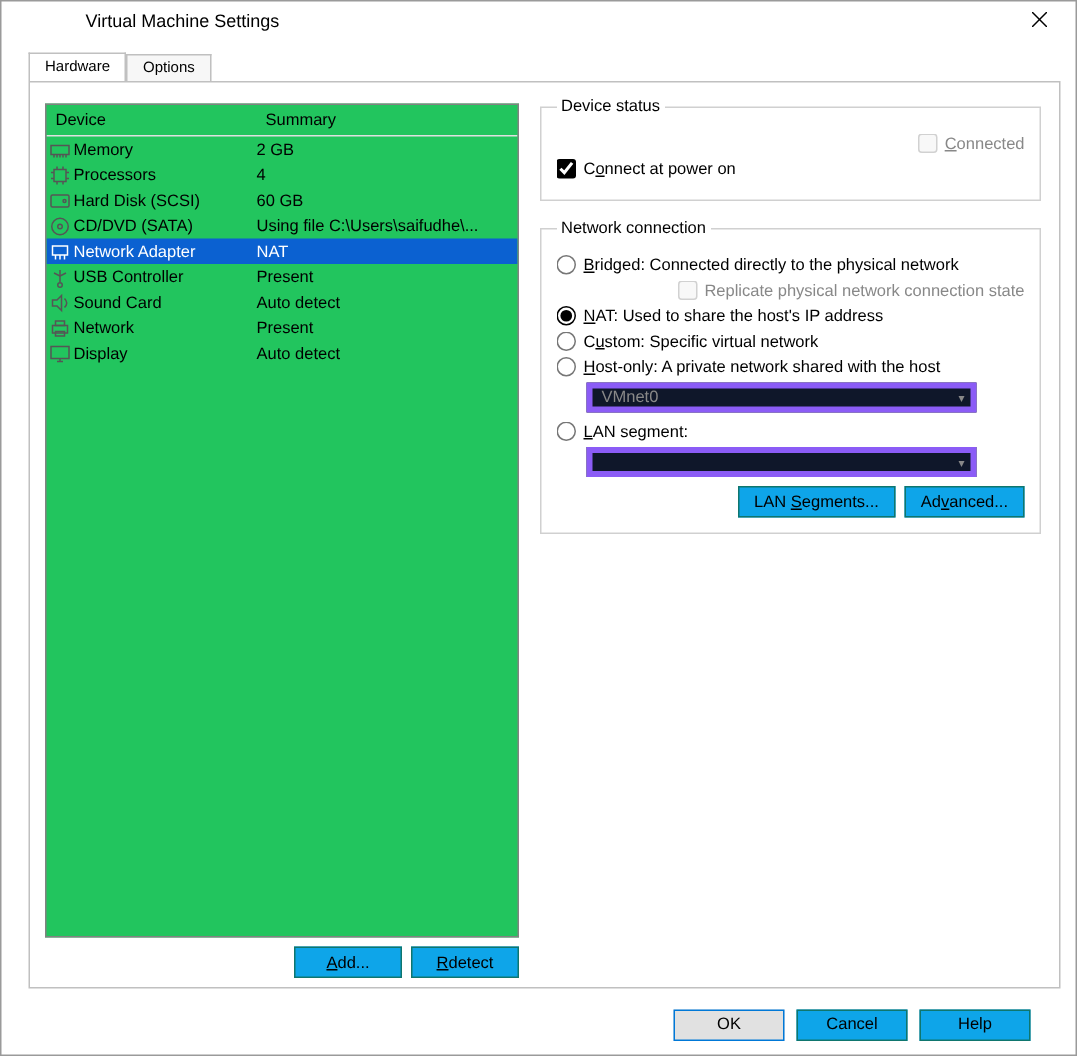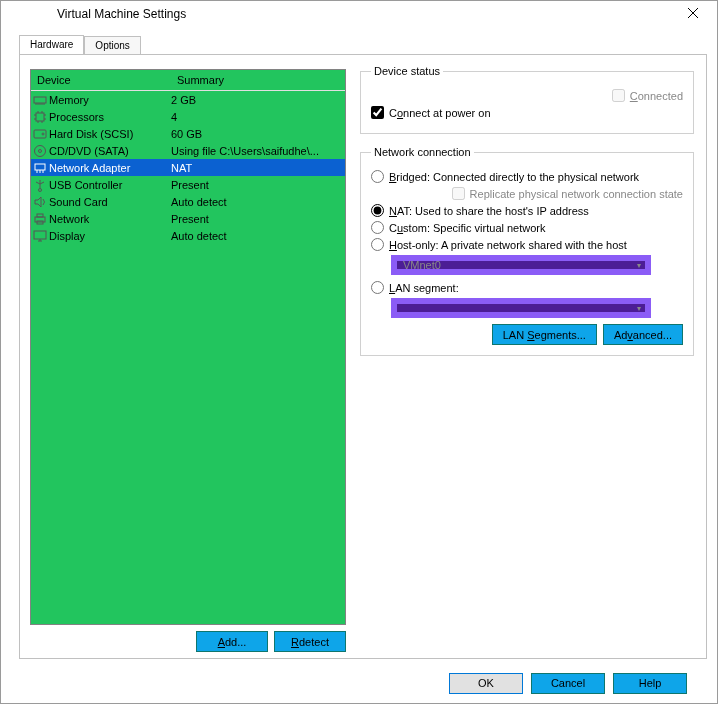--- a/index.html
+++ b/index.html
@@ -31,21 +31,21 @@
   
   .right-pane{position:absolute;left:340px;right:12px;top:10px;bottom:14px;}
   fieldset{border:1px solid #d0d0d0;margin:0 0 12px 0;padding:8px 10px 10px 10px;font-size:11px;}
   legend{padding:0 3px;font-size:11px;color:#000;}
   label.cb, label.rb{display:flex;align-items:center;gap:5px;font-size:11px;margin:4px 0;cursor:default;}
   label.cb input[type=checkbox]{width:13px;height:13px;margin:0;}
   label.rb input[type=radio]{width:13px;height:13px;margin:0;}
   .disabled{color:#888;justify-content:flex-end;}
   .disabled input{accent-color:#888;}
   .indent{margin-left:20px;}
-  .combo{width:260px;height:20px;background:#4c1d95;border:6px solid #8b5cf6;color:#888;display:flex;align-items:center;justify-content:space-between;padding:0 4px 0 6px;box-sizing:border-box;font-size:11px;margin:2px 0 6px 20px;}
+  .combo{width:260px;height:20px;background:#0f172a;border:4px solid #8b5cf6;color:#888;display:flex;align-items:center;justify-content:space-between;padding:0 4px 0 6px;box-sizing:border-box;font-size:11px;margin:2px 0 6px 20px;}
   .combo .arr{font-size:8px;color:#888;}
   .net-btnrow{display:flex;justify-content:flex-end;gap:6px;margin-top:6px;}
   
   .footer{position:absolute;left:0;right:0;bottom:0;height:40px;display:flex;align-items:center;justify-content:flex-end;gap:8px;padding-right:30px;border-top:0;}
   button.primary{border:1px solid #0078d7;background:#e1e1e1;}
   .underline-letter{text-decoration:underline;}
   .ic svg{width:14px;height:14px;display:block;}
   .ic svg *{stroke:#555;fill:none;stroke-width:1;}
   input[type=checkbox],input[type=radio]{accent-color:#000;}
 </style>

